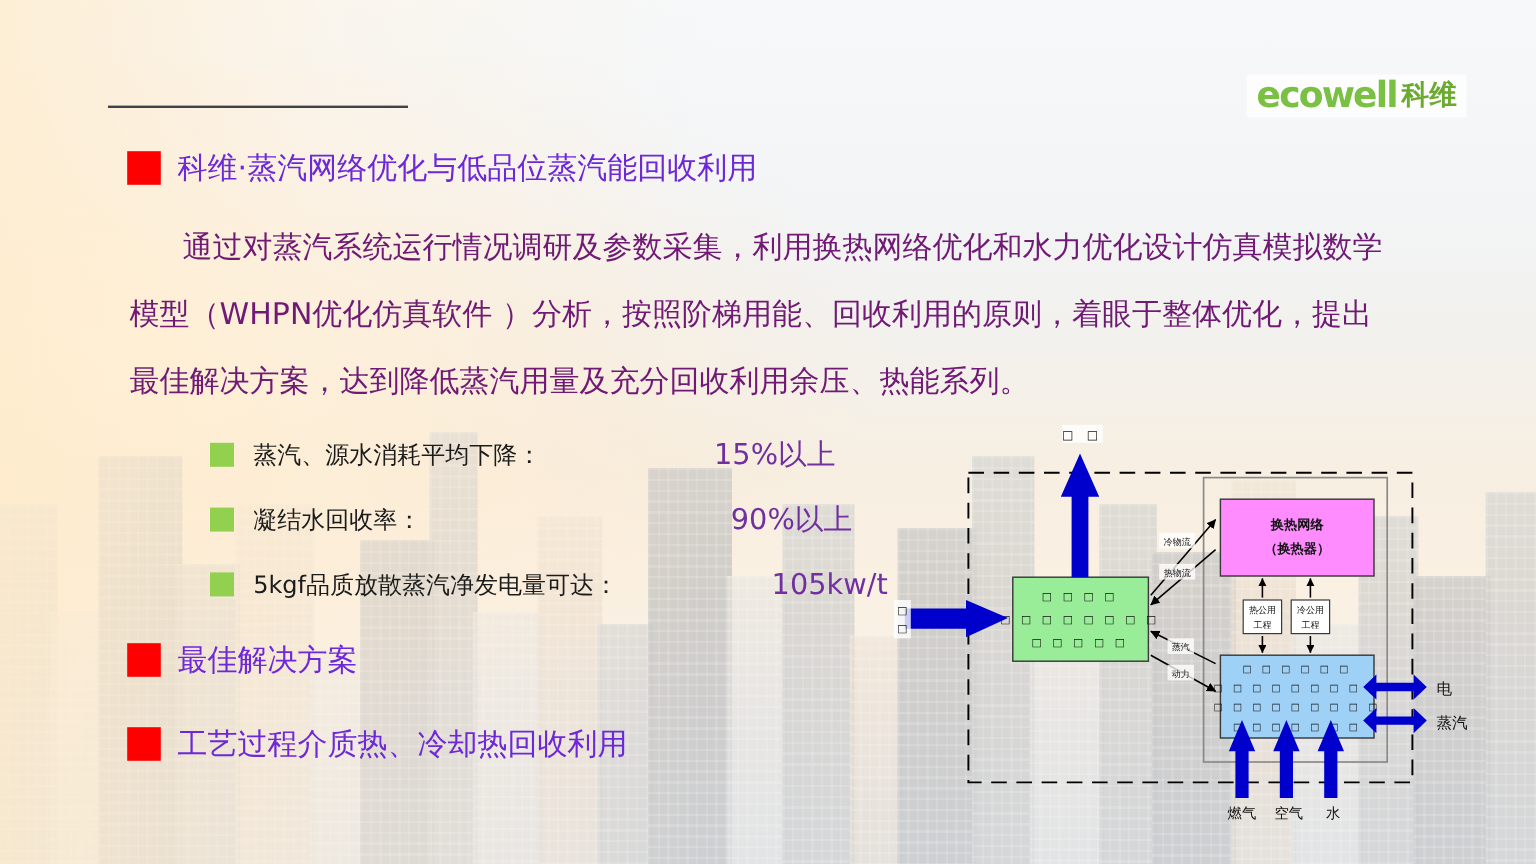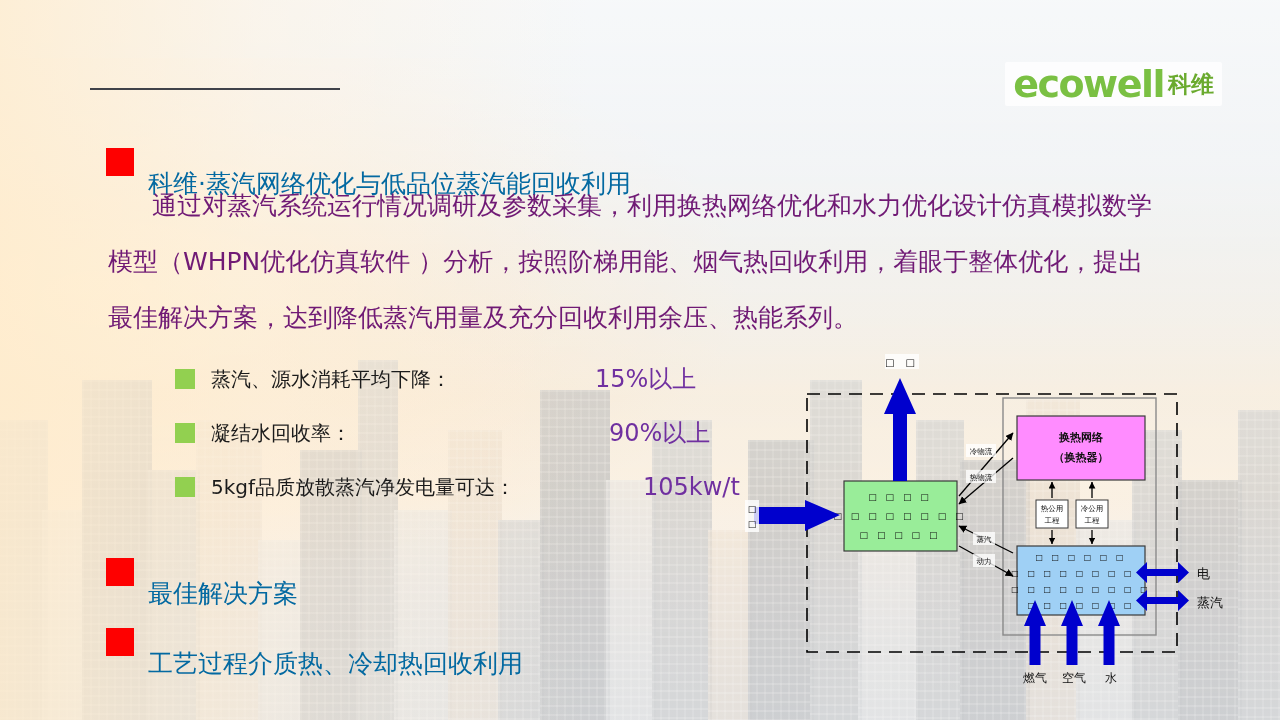--- a/index.html
+++ b/index.html
@@ -55,40 +55,39 @@
     font-family:"DejaVu Sans","Liberation Sans",sans-serif;line-height:1;
   }
   .title-rule{position:absolute;left:90px;top:88px;width:250px;height:2px;background:#2b2f38;opacity:.9;}
 
   .logo{
     position:absolute;right:58px;top:62px;
     background:rgba(255,255,255,.78);padding:3px 8px;border-radius:2px;
     display:flex;align-items:center;gap:2px;
   }
   .logo-mark{
-    font-size:38px;font-weight:bold;color:#7ac043;letter-spacing:-1.5px;
+    font-size:30px;font-weight:bold;color:#7ac043;letter-spacing:-1.5px;
     font-family:"DejaVu Sans","Liberation Sans",sans-serif;line-height:1;
   }
   .logo-cn{
     font-size:23px;font-weight:bold;color:#6aaa2e;letter-spacing:0px;
     font-family:"DejaVu Sans","Liberation Sans",sans-serif;line-height:1;margin-left:2px;
   }
 
   
   .content{position:absolute;left:0;top:0;width:100%;height:100%;}
 
   .bullet-red{
     position:absolute;display:flex;align-items:center;gap:14px;
   }
   .sq-red{width:28px;height:28px;background:#fe0000;display:block;flex:none;}
   .sq-green{width:20px;height:20px;background:#92d050;display:block;flex:none;}
   .bullet-red .btext{
-    font-size:25px;color:#0369a1;font-family:"DejaVu Sans","Liberation Sans",sans-serif;
+    font-size:25px;color:#6d28d9;font-family:"DejaVu Sans","Liberation Sans",sans-serif;
     white-space:nowrap;
-    margin-top:44px;
   }
 
   .para{
     position:absolute;left:108px;top:178px;width:1160px;
     font-size:25px;color:#701a75;line-height:56px;
     font-family:"DejaVu Sans","Liberation Sans",sans-serif;
     text-align:justify;
   }
   .para .ln{display:block;white-space:nowrap;}
   .para .ln:first-child{text-indent:44px;}
@@ -163,21 +162,21 @@
 
   <div class="content">
 
     <div class="bullet-red" style="left:106px;top:123px;">
       <span class="sq-red"></span>
       <span class="btext">科维·蒸汽网络优化与低品位蒸汽能回收利用</span>
     </div>
 
     <div class="para">
       <span class="ln">通过对蒸汽系统运行情况调研及参数采集，利用换热网络优化和水力优化设计仿真模拟数学</span>
-      <span class="ln">模型（WHPN优化仿真软件 ）分析，按照阶梯用能、烟气热回收利用，着眼于整体优化，提出</span>
+      <span class="ln">模型（WHPN优化仿真软件 ）分析，按照阶梯用能、回收利用的原则，着眼于整体优化，提出</span>
       <span class="ln">最佳解决方案，达到降低蒸汽用量及充分回收利用余压、热能系列。</span>
     </div>
 
     <div class="metrics">
       <div class="metric-row">
         <span class="sq-green"></span>
         <span class="metric-label">蒸汽、源水消耗平均下降：</span>
         <span class="metric-value mv1">15%以上</span>
       </div>
       <div class="metric-row">

